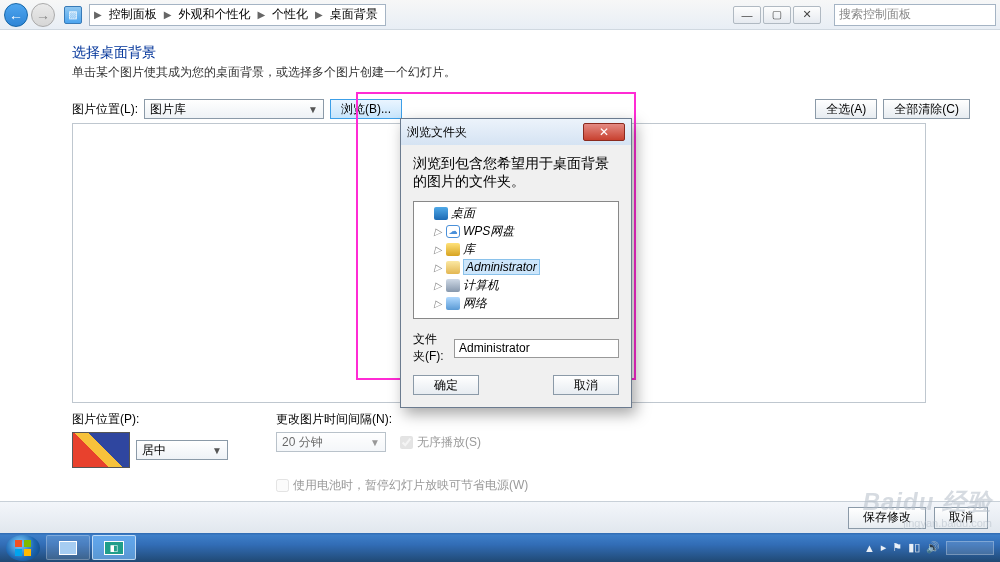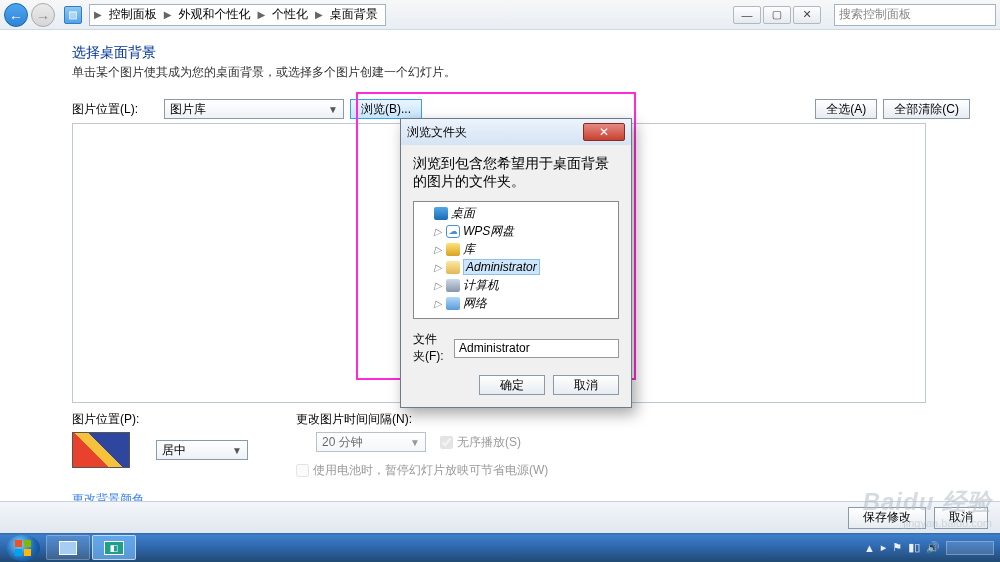--- a/index.html
+++ b/index.html
@@ -15,21 +15,21 @@
     .spacer { flex: 1; }
     .win-ctrl { display:flex; gap:2px; margin-right:4px;}
     .win-ctrl span{ width:28px; height:18px; border:1px solid #b0b9c2; background:linear-gradient(#fdfdfd,#e6eaf0); border-radius:2px; display:flex; align-items:center; justify-content:center; font-size:11px; color:#454545; cursor:pointer;}
     .searchbox { width: 162px; height: 22px; border: 1px solid #a5b4c4; background: #fff; display:flex; align-items:center; padding:0 4px; color:#888; margin-left:6px;}
     
     .content { padding: 14px 30px 0 72px; position: relative; }
     h2.title { color: #003399; font-size: 14px; font-weight: normal; margin-bottom: 2px; }
     .subtitle { font-size: 12px; color: #333; margin-bottom: 18px; }
     
     .row { display: flex; align-items: center; gap: 6px; margin-bottom: 4px;}
-    .combo { width: 180px; height: 20px; border: 1px solid #8b9aa8; background: linear-gradient(#fff,#eef2f6); display:flex; align-items:center; padding:0 5px; justify-content:space-between; cursor:pointer;margin-left:20px;}
+    .combo { width: 180px; height: 20px; border: 1px solid #8b9aa8; background: linear-gradient(#fff,#eef2f6); display:flex; align-items:center; padding:0 5px; justify-content:space-between; cursor:pointer;}
     .combo .arrow { font-size:10px; color:#555;}
     .btn { height: 20px; padding: 0 10px; border: 1px solid #8b9aa8; background: linear-gradient(#fff,#e7ecf1); cursor: pointer; display:inline-flex; align-items:center; font-size:12px;}
     .btn.browse { border:1px solid #3c9fe8; background:linear-gradient(#eaf5ff,#c7e5fc);}
     .right-btns { margin-left:auto; display:flex; gap:6px;}
     
     .gallery { width: 854px; height: 280px; border: 1px solid #bfc7cf; background:#fff; margin-top:4px;}
     
     .bottom-section { margin-top: 8px;}
     .bs-row { display:flex; gap:48px; align-items:flex-start;}
     .bs-col { display:flex; flex-direction:column; gap:4px;}
@@ -66,21 +66,21 @@
     .tree-item.sel span.lbl{ background:#cde6fb; border:1px solid #8ac2eb; padding:0 2px;}
     .ico{ width:14px; height:13px; display:inline-flex; align-items:center; justify-content:center; border-radius:2px;}
     .ico.desk{ background:linear-gradient(#4fa9e8,#1c6ab4);}
     .ico.cloud{ border:1px solid #4a90d9; border-radius:3px; background:#fff; color:#4a90d9; font-size:9px;}
     .ico.lib{ background:linear-gradient(#ffe27a,#d7a320);}
     .ico.user{ background:linear-gradient(#fbe8a3,#e3b752);}
     .ico.pc{ background:linear-gradient(#cfd9e6,#8798ad);}
     .ico.net{ background:linear-gradient(#b0d9ff,#5a9ad5);}
     .fld-row{ display:flex; align-items:center; gap:6px; margin-top:12px;}
     .fld-row input{ flex:1; height:19px; border:1px solid #999; padding:0 4px; font-size:12px;}
-    .dlg-btns{ display:flex; justify-content:flex-end; gap:8px; margin-top:10px;}
+    .dlg-btns{ display:flex; justify-content:space-between; gap:8px; margin-top:10px;}
     .dlg-btns .btn{ width:66px; justify-content:center;}
     
     .watermark{ position:absolute; right:8px; bottom:32px; color:rgba(180,190,200,.55); font-size:11px; text-align:right; pointer-events:none; line-height:1.2;}
     .watermark .big{ font-size:24px; font-weight:bold; font-style:italic; letter-spacing:1px;}
   </style>
 </head>
 <body>
 
 <div class="toolbar">
   <div class="nav-btn">←</div>
@@ -143,21 +143,21 @@
         <div style="display:flex; gap:14px; align-items:center;">
           <div class="combo" style="width:110px; opacity:.6;">
             <span>20 分钟</span>
             <span class="arrow">▼</span>
           </div>
           <label class="cb" style="opacity:.6;">
             <input type="checkbox" checked="" disabled="" style="">
             <span>无序播放(S)</span>
           </label>
         </div>
-        <label class="cb" style="margin-top:6px; opacity:.6;">
+        <label class="cb" style="margin-top:21px; opacity:.6;">
           <input type="checkbox" disabled="" style="">
           <span>使用电池时，暂停幻灯片放映可节省电源(W)</span>
         </label>
       </div>
     </div>
     <span class="link">更改背景颜色</span>
   </div>
 </div>
 
 <div class="footer">

